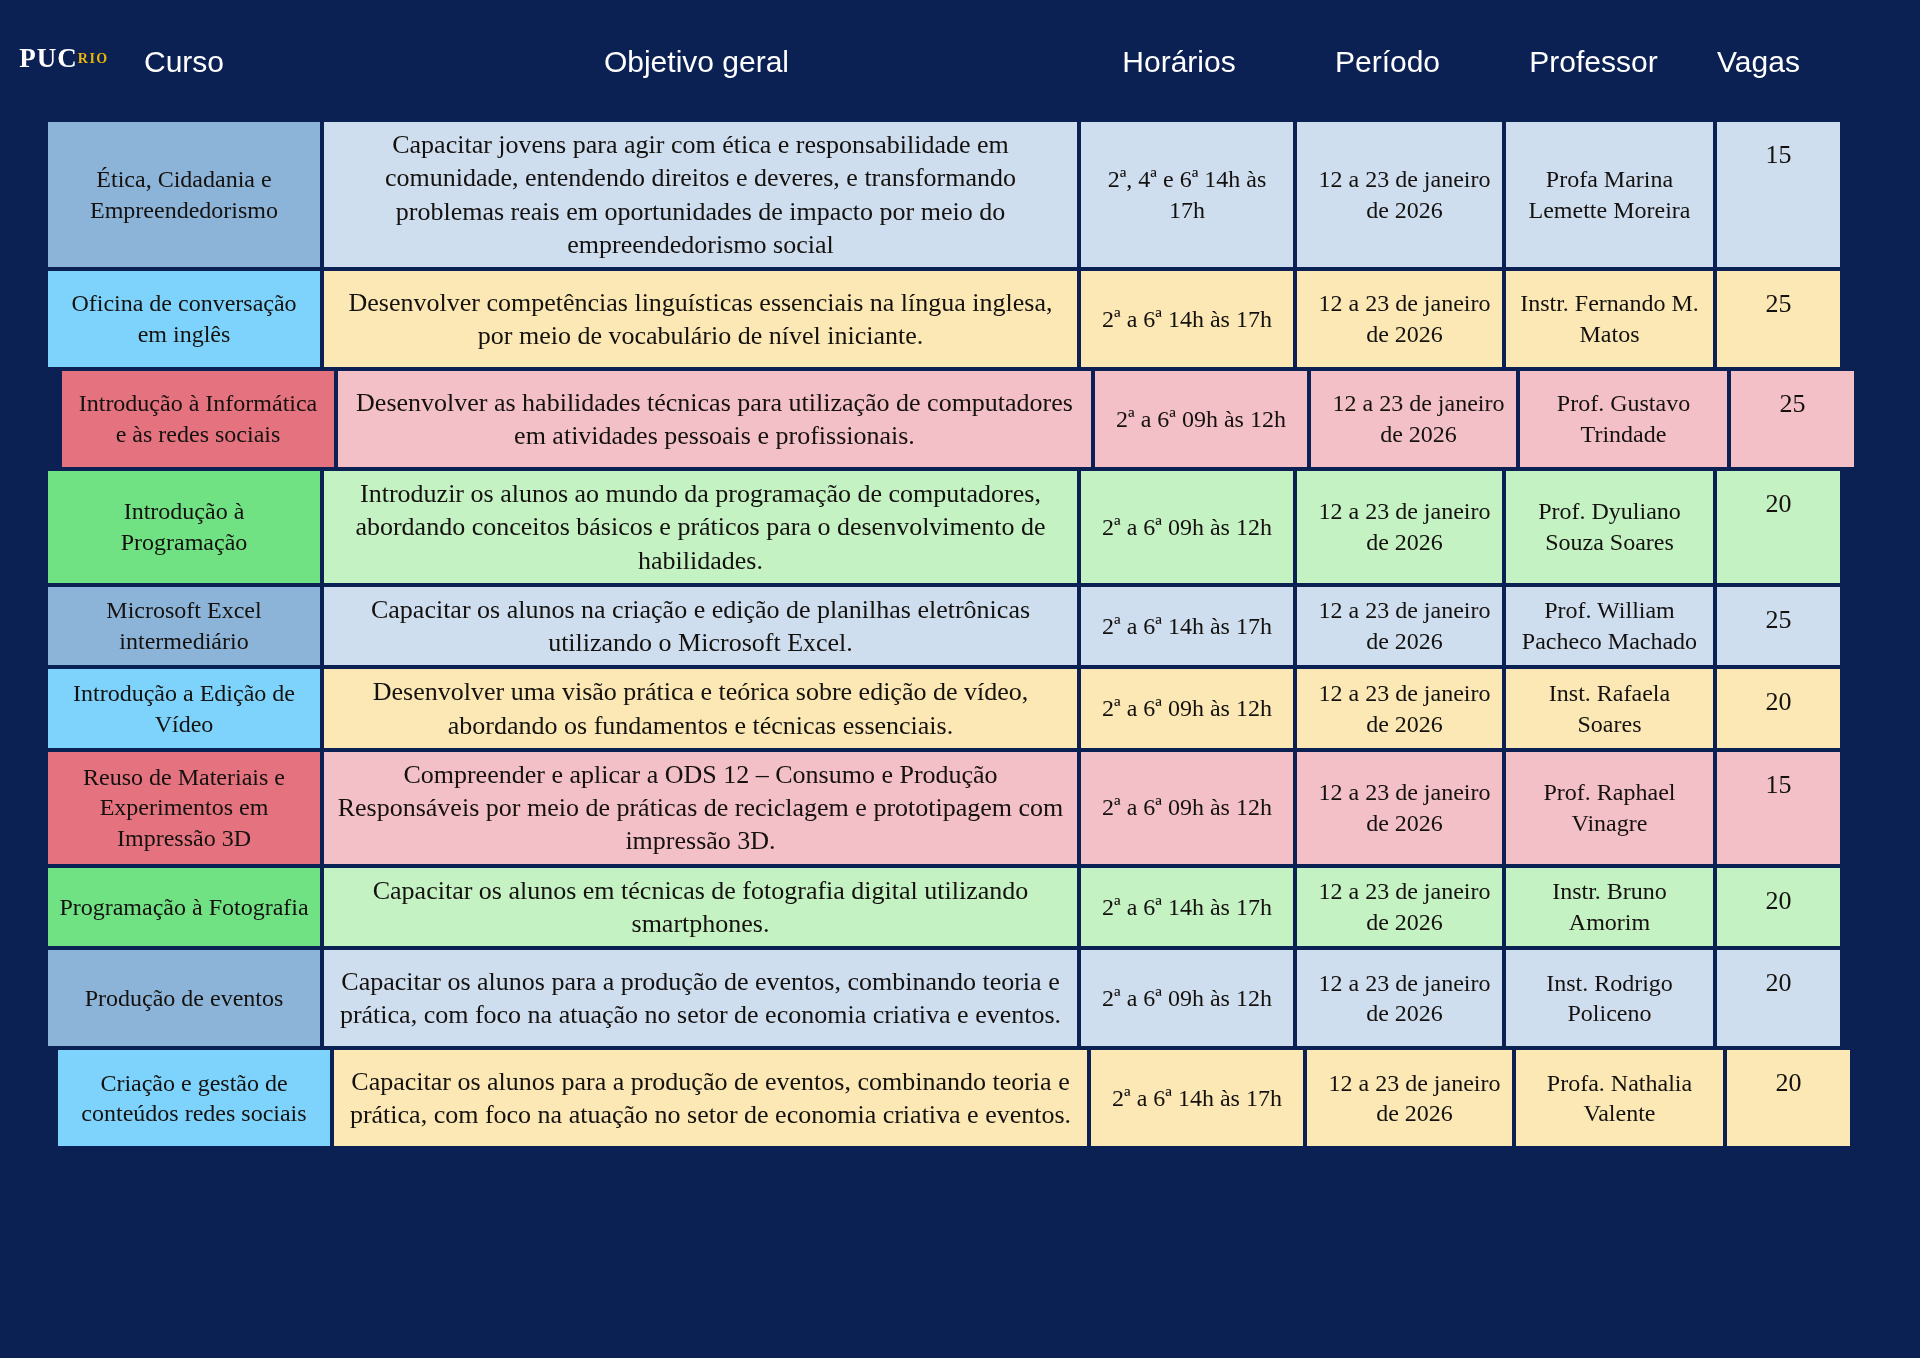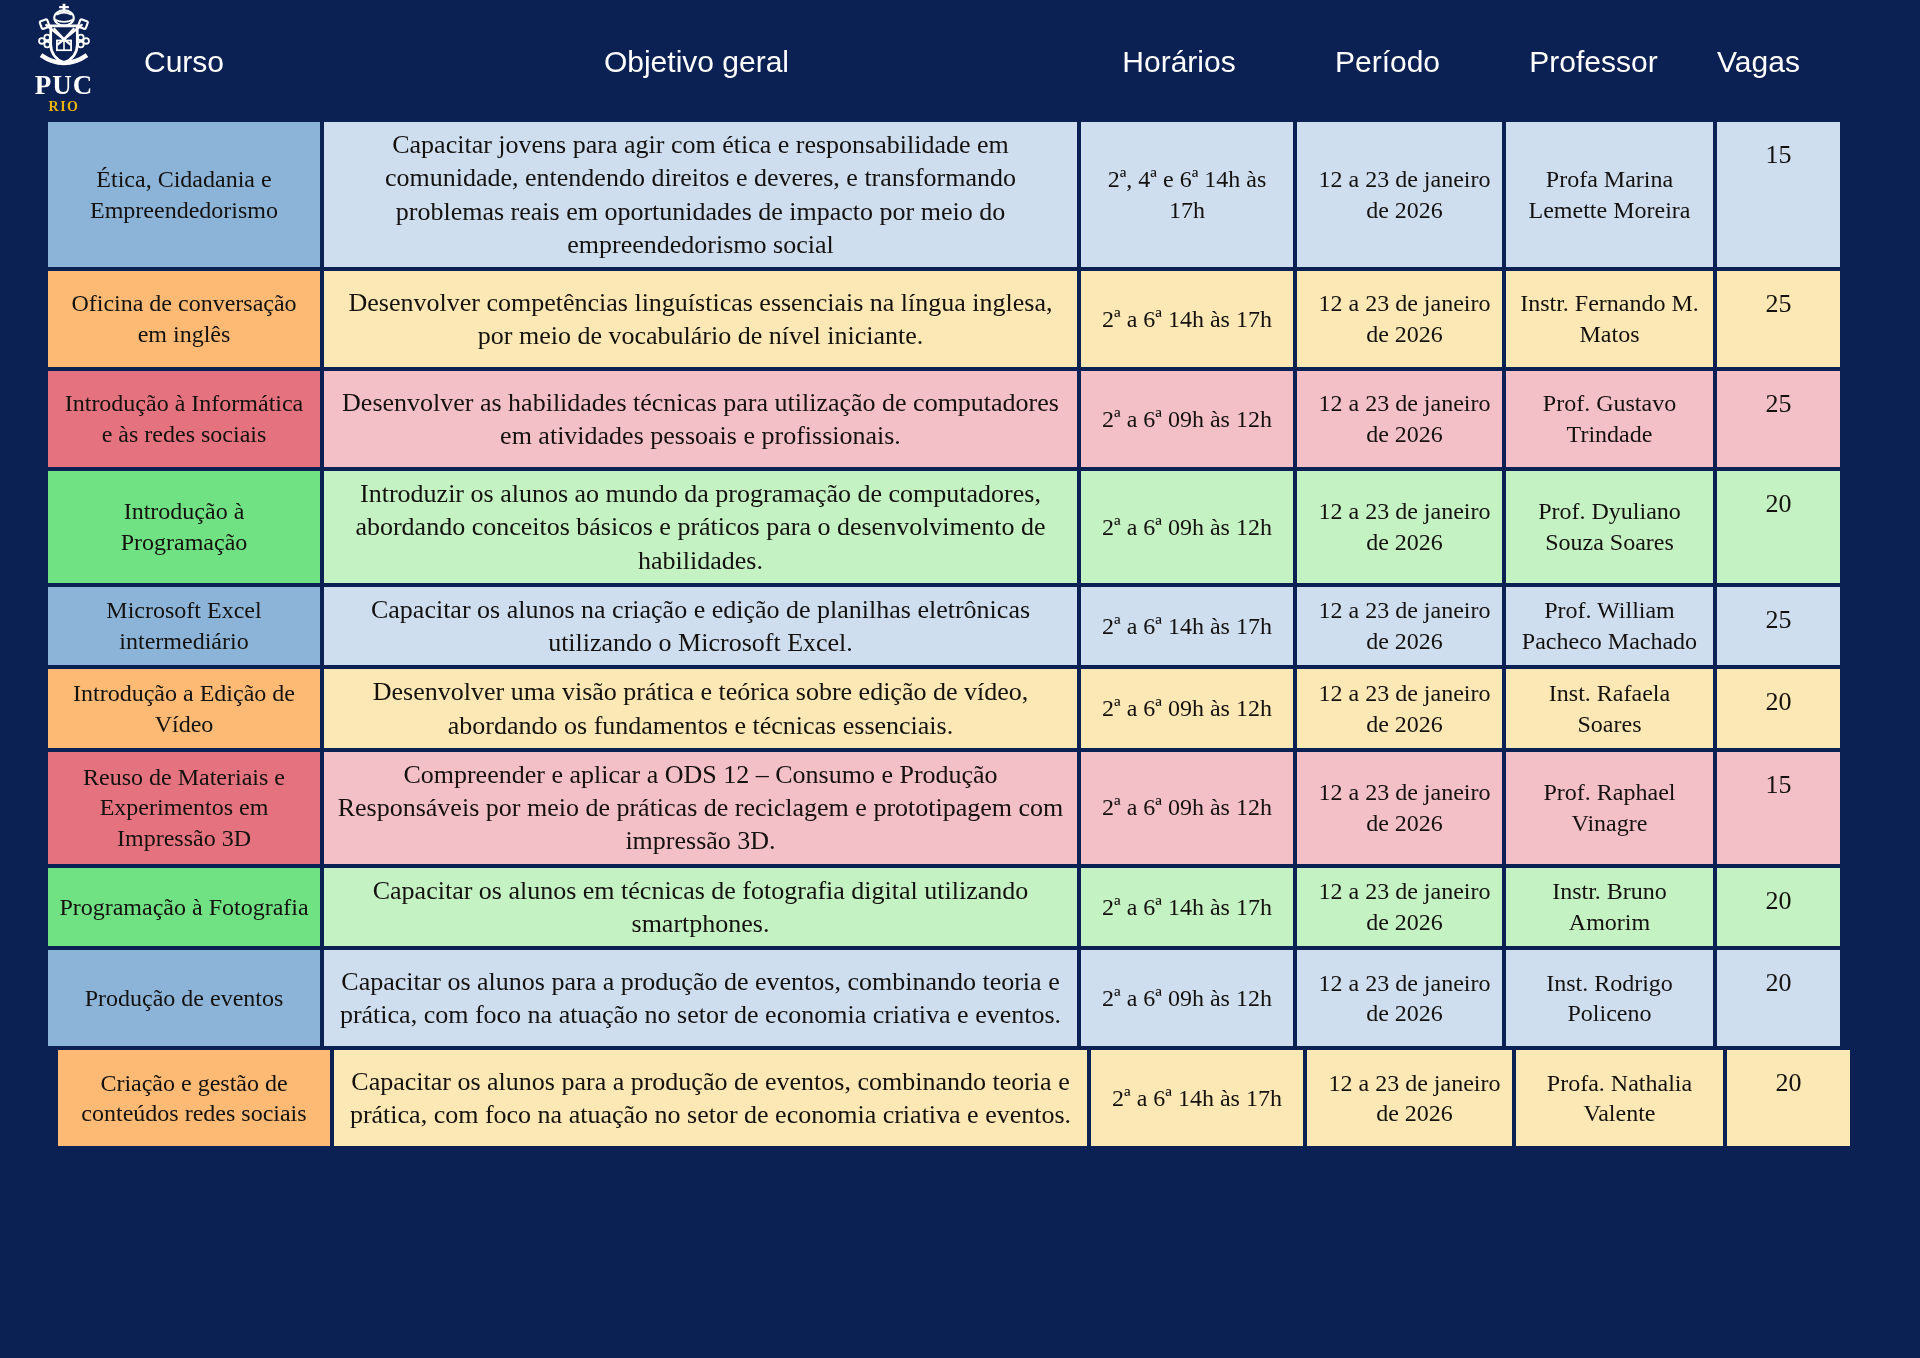--- a/index.html
+++ b/index.html
@@ -28,23 +28,23 @@
     align-items: flex-start;
   }
 
   .logo-wrap {
     position: absolute;
     left: 22px;
     top: 2px;
     width: 84px;
     height: 112px;
     display: flex;
-    flex-direction: column;
+    flex-direction: row;
     align-items: center;
-    justify-content: space-between;
+    justify-content: center;
   }
   .logo-crest { display:block; }
   .logo-puc {
     font-family: "Liberation Serif", serif;
     color: #ffffff;
     font-weight: bold;
     font-size: 27px;
     letter-spacing: 1px;
     line-height: 1;
     margin-top: 1px;
@@ -114,21 +114,21 @@
   .h-curso     { width: 272px; }
   .h-objetivo  { width: 753px; }
   .h-horarios  { width: 212px; }
   .h-periodo   { width: 205px; }
   .h-professor { width: 207px; }
   .h-vagas     { width: 123px; }
 
   
   .strong-blue   { background: #8cb4d8; }
   .light-blue    { background: #cedeef; }
-  .strong-yellow { background: #fdba74; }
+  .strong-yellow { background: #7dd3fc; }
   .light-yellow  { background: #fbe8b4; }
   .strong-red    { background: #e4737f; }
   .light-red     { background: #f3c0c8; }
   .strong-green  { background: #70e283; text-align: center; }
   .light-green   { background: #c4f2c3; }
 
   .footer-band {
     position: absolute;
     left: 0;
     bottom: 0;
@@ -200,21 +200,21 @@
       <div class="cell c-vagas light-blue">15</div>
     </div>
     <div class="row" style="min-height: 96px;">
       <div class="cell c-curso strong-yellow">Oficina de conversação em inglês</div>
       <div class="cell c-objetivo light-yellow">Desenvolver competências linguísticas essenciais na língua inglesa, por meio de vocabulário de nível iniciante.</div>
       <div class="cell c-horarios light-yellow">2ª a 6ª 14h às 17h</div>
       <div class="cell c-periodo light-yellow">12 a 23 de janeiro de 2026</div>
       <div class="cell c-professor light-yellow">Instr. Fernando M. Matos</div>
       <div class="cell c-vagas light-yellow">25</div>
     </div>
-    <div class="row" style="min-height: 96px;">
+    <div class="row" style="min-height: 96px; margin-left: 14px;">
       <div class="cell c-curso strong-red">Introdução à Informática e às redes sociais</div>
       <div class="cell c-objetivo light-red">Desenvolver as habilidades técnicas para utilização de computadores em atividades pessoais e profissionais.</div>
       <div class="cell c-horarios light-red">2ª a 6ª 09h às 12h</div>
       <div class="cell c-periodo light-red">12 a 23 de janeiro de 2026</div>
       <div class="cell c-professor light-red">Prof. Gustavo Trindade</div>
       <div class="cell c-vagas light-red">25</div>
     </div>
     <div class="row" style="min-height: 96px;">
       <div class="cell c-curso strong-green">Introdução à Programação</div>
       <div class="cell c-objetivo light-green">Introduzir os alunos ao mundo da programação de computadores, abordando conceitos básicos e práticos para o desenvolvimento de habilidades.</div>

